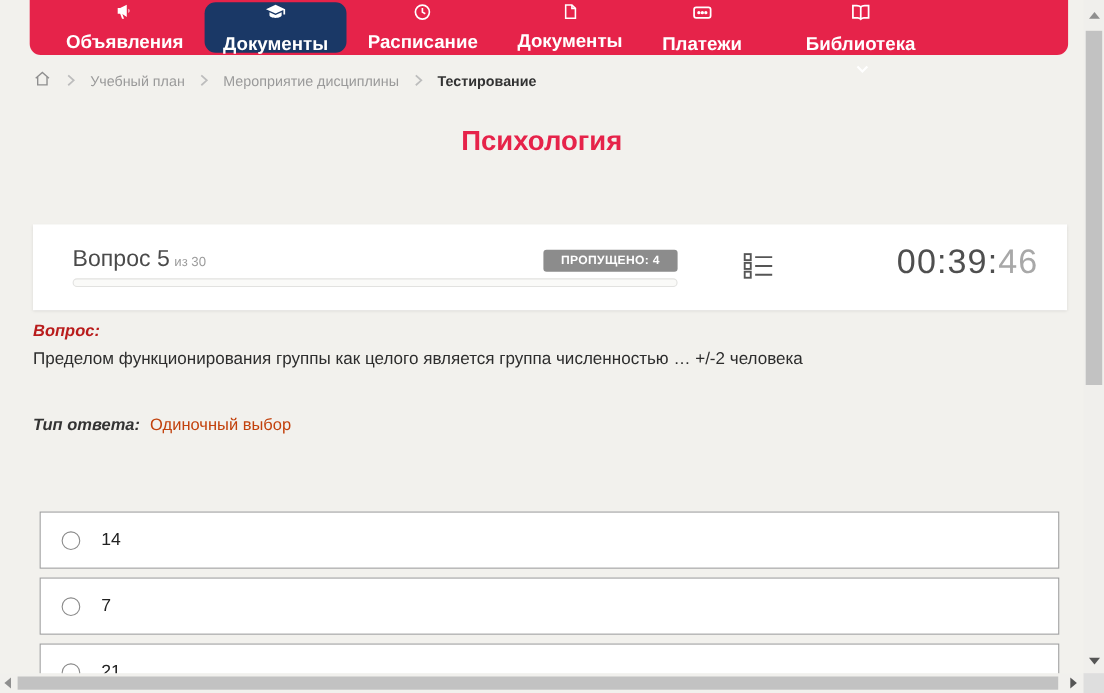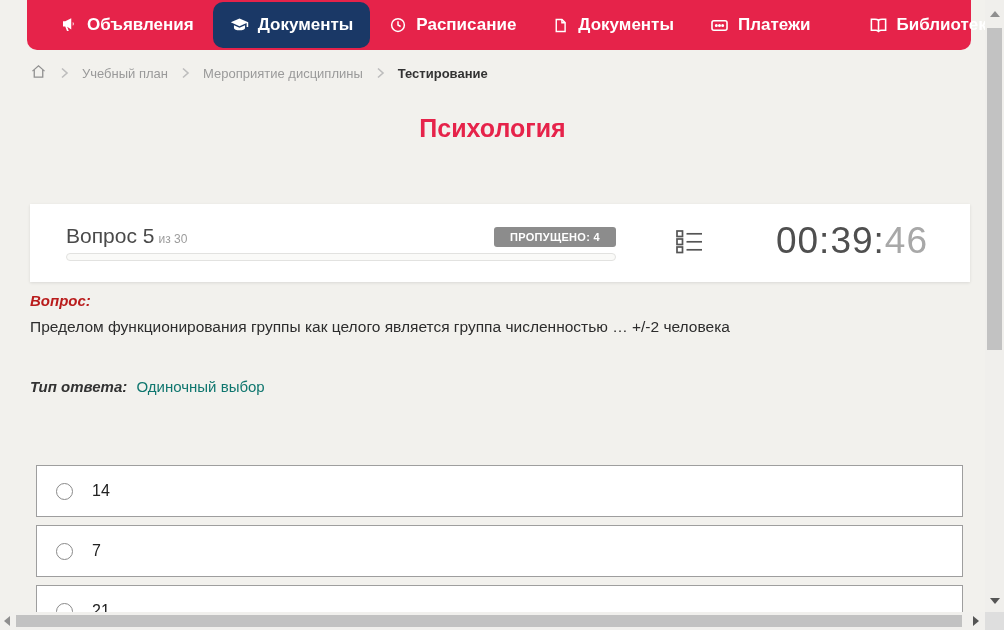--- a/index.html
+++ b/index.html
@@ -16,20 +16,21 @@
   .nav-bar {
     position:absolute; left:27px; top:0; width:944px; height:50px;
     background:#e6234a; border-radius:0 0 10px 10px;
     display:flex; align-items:center; padding:0 16px; gap:2px;
   }
   .nav-item {
     display:flex; align-items:center; gap:9px;
     height:46px; padding:0 17px; border-radius:10px;
     color:#fff; font-size:17px; font-weight:700; cursor:pointer;
     white-space:nowrap;
+    flex-direction:column;
   }
   .nav-item.active { background:#1a3866; }
   .nav-item .ni { display:flex; align-items:center; }
   .nav-item.lib { margin-left:22px; }
   .nav-chevron { margin-left:4px; display:flex; align-items:center; }
 
   
   .breadcrumb {
     position:absolute; left:30px; top:62px; height:22px;
     display:flex; align-items:center; gap:13px; font-size:13px; color:#9a9a9a;
@@ -56,32 +57,32 @@
     background:#8c8c8c; color:#fff; font-size:11px; font-weight:700;
     letter-spacing:.3px; padding:4px 16px; border-radius:3px;
   }
   .progress-track {
     position:absolute; left:36px; top:49px; width:550px; height:8px;
     background:#fafaf8; border:1px solid #e2e2e0; border-radius:5px; overflow:hidden;
   }
   .progress-fill { height:100%; width:0%; background:#e6234a; border-radius:5px; }
   .qlist-icon { position:absolute; left:645px; top:24px; cursor:pointer; }
   .timer {
-    position:absolute; right:42px; top:16px;
-    font-size:37px; font-weight:300; color:#4f4f4f; letter-spacing:1px;
+    position:absolute; right:26px; top:16px;
+    font-size:31px; font-weight:300; color:#4f4f4f; letter-spacing:1px;
     font-family:"Liberation Sans", sans-serif;
   }
   .timer .sec { color:#a8a8a8; }
 
   
   .prompt-label { position:absolute; left:30px; top:292px; font-size:15px; font-weight:700; font-style:italic; color:#b91c1c; }
   .prompt-text  { position:absolute; left:30px; top:318px; width:900px; font-size:15.5px; color:#2d2d2d; }
   .type-line    { position:absolute; left:30px; top:378px; font-size:15px; }
   .type-label   { font-weight:700; font-style:italic; color:#333; }
-  .type-value   { color:#0f766e; margin-left:5px; }
+  .type-value   { color:#c2410c; margin-left:5px; }
 
   
   .options { position:absolute; left:36px; top:465px; width:927px; }
   .option {
     height:52px; background:#fff; border:1px solid #9e9e9e; margin-bottom:8px;
     display:flex; align-items:center; padding-left:19px; gap:19px; cursor:pointer;
   }
   .radio {
     width:17px; height:17px; border:1px solid #8a8a8a; border-radius:50%;
     background:#fff; flex:0 0 auto;

